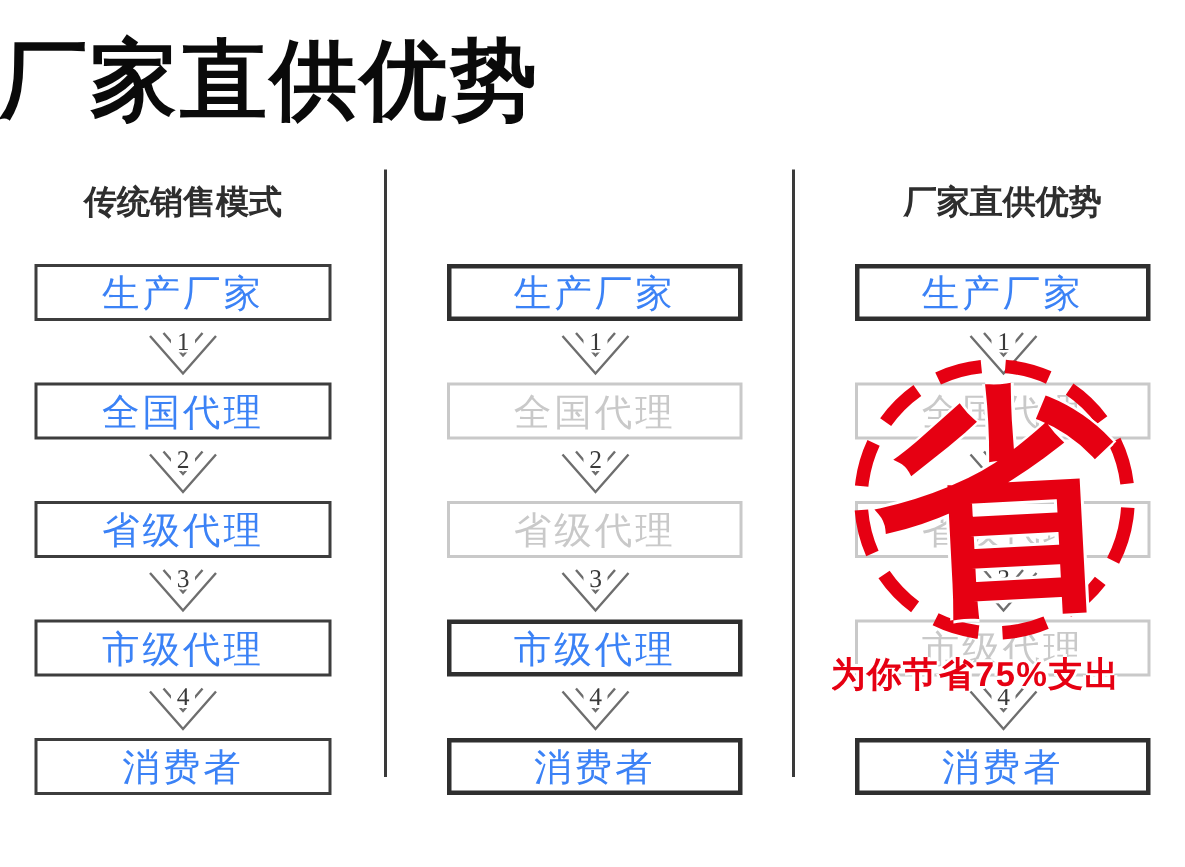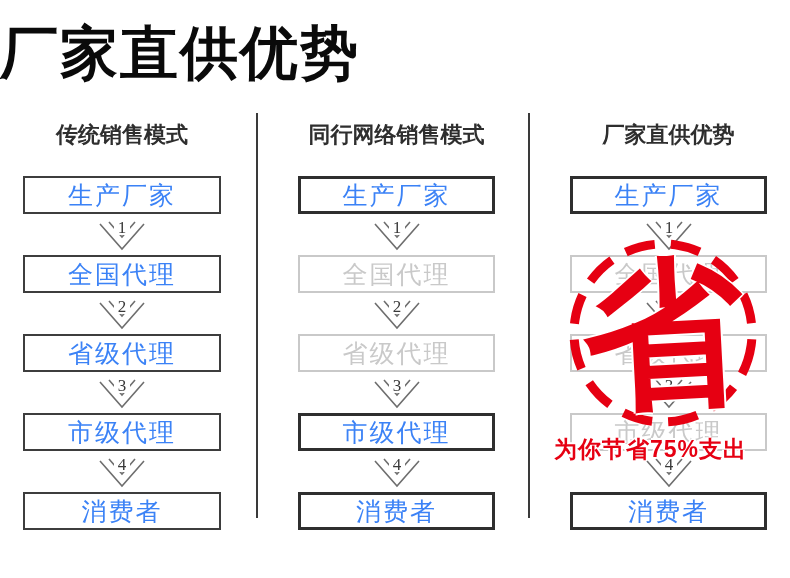--- a/index.html
+++ b/index.html
@@ -96,21 +96,20 @@
             <polyline points="13,4 26,19 39,4" fill="none" stroke="#6e6e6e" stroke-width="1.6"></polyline>
             <rect x="18" y="0" width="16" height="17" fill="#ffffff"></rect>
             <text x="26" y="15" text-anchor="middle" font-size="17" fill="#3a3a3a" font-family="&quot;Liberation Serif&quot;,&quot;DejaVu Serif&quot;,serif">4</text>
           </svg>
         </div>
         <div class="box active thin">消费者</div>
       </div>
   </div>
 
   <div class="column col-1">
-    <h2 class="col-header">同行网络销售模式</h2>
     <div class="steps">
         <div class="box active thick">生产厂家</div>
         <div class="arrow-slot">
           <svg width="52" height="34" viewBox="0 0 52 34">
             <polyline points="4,6 26,31 48,6" fill="none" stroke="#6e6e6e" stroke-width="1.6"></polyline>
             <polyline points="13,4 26,19 39,4" fill="none" stroke="#6e6e6e" stroke-width="1.6"></polyline>
             <rect x="18" y="0" width="16" height="17" fill="#ffffff"></rect>
             <text x="26" y="15" text-anchor="middle" font-size="17" fill="#3a3a3a" font-family="&quot;Liberation Serif&quot;,&quot;DejaVu Serif&quot;,serif">1</text>
           </svg>
         </div>

